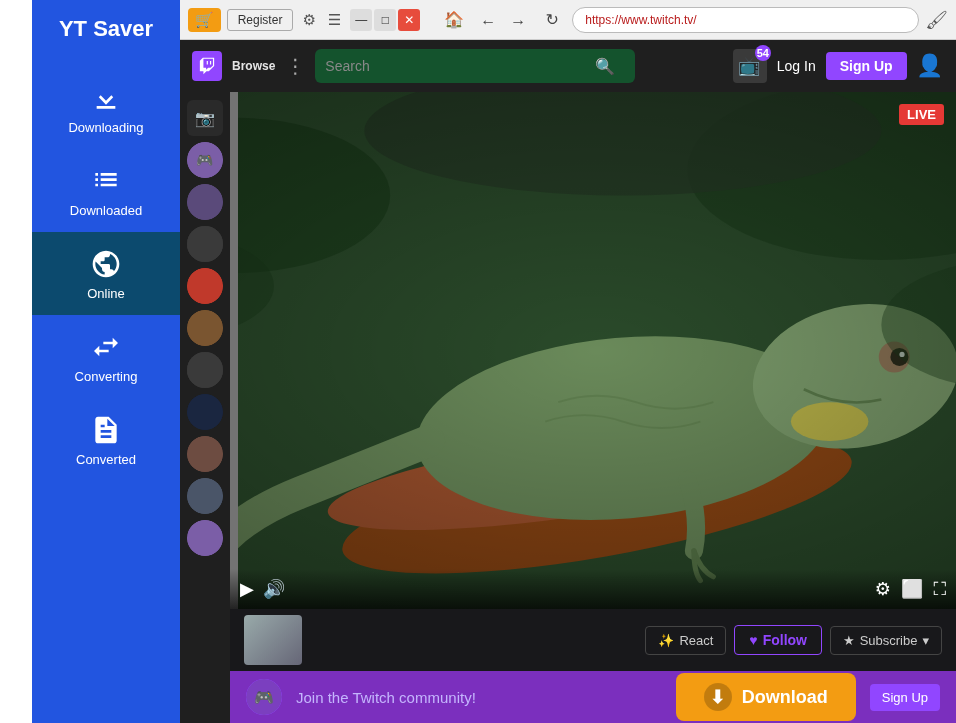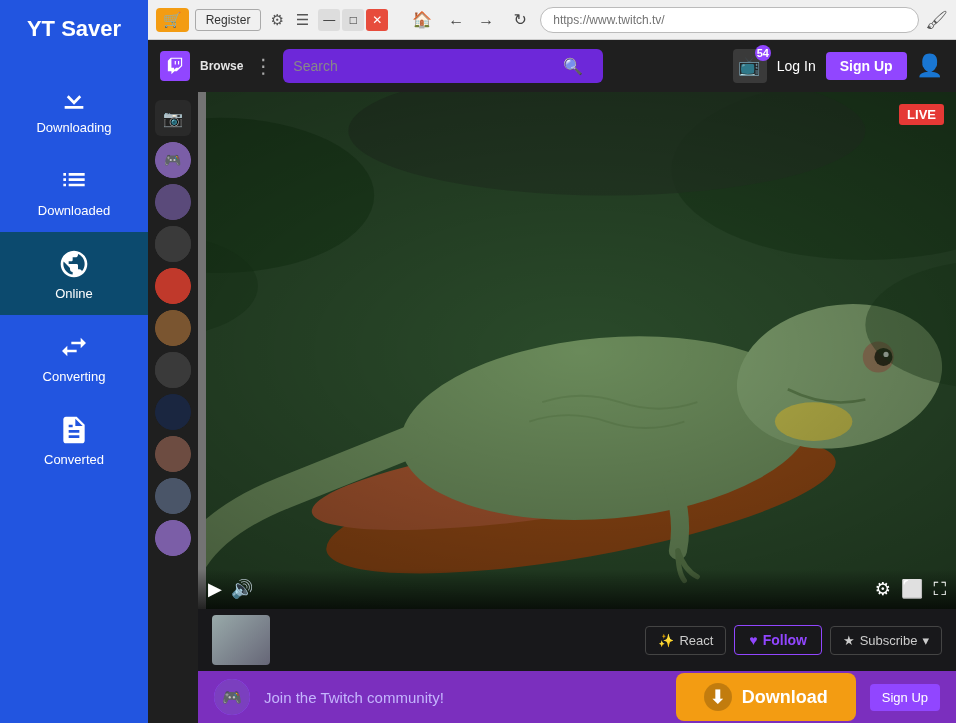--- a/index.html
+++ b/index.html
@@ -8,20 +8,21 @@
     
     .sidebar {
       width: 148px;
       min-width: 148px;
       background: #2255e0;
       display: flex;
       flex-direction: column;
       align-items: center;
       padding-top: 10px;
       height: 723px;
+      margin-left: 32px;
     }
     .sidebar-title {
       color: white;
       font-size: 22px;
       font-weight: bold;
       margin-bottom: 18px;
       text-align: center;
       padding: 6px 0;
     }
     .sidebar-item {
@@ -91,21 +92,21 @@
       gap: 2px;
     }
     .url-bar {
       flex: 1;
       height: 26px;
       border: 1px solid #bbb;
       border-radius: 13px;
       padding: 0 12px;
       font-size: 12px;
       background: white;
-      color: #737373;
+      color: #b91c1c;
       outline: none;
     }
     .window-controls {
       display: flex;
       gap: 2px;
     }
     .win-btn {
       width: 22px;
       height: 22px;
       border: none;
@@ -158,21 +159,21 @@
     .more-btn {
       color: #aaa;
       font-size: 20px;
       background: transparent;
       border: none;
       cursor: pointer;
     }
     .search-bar {
       display: flex;
       align-items: center;
-      background: #6d28d9;
+      background: #14532d;
       border-radius: 6px;
       padding: 0 10px;
       height: 34px;
       width: 320px;
     }
     .search-input {
       background: transparent;
       border: none;
       color: #aaa;
       font-size: 14px;

